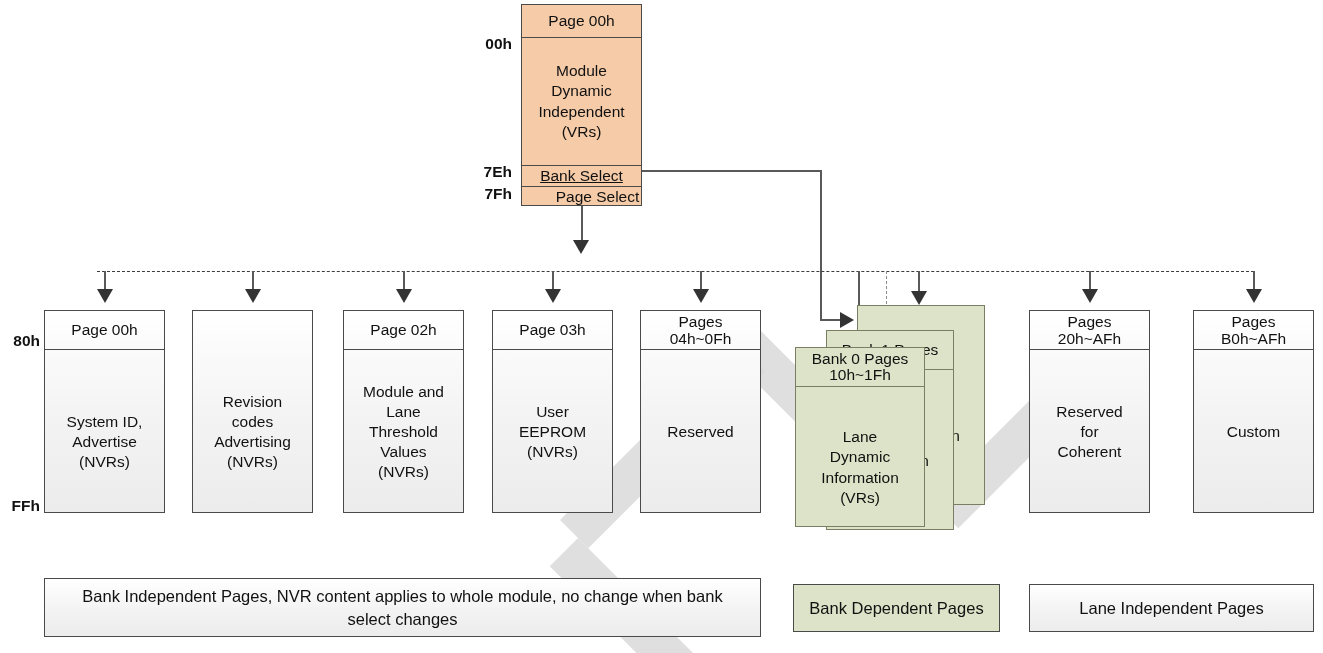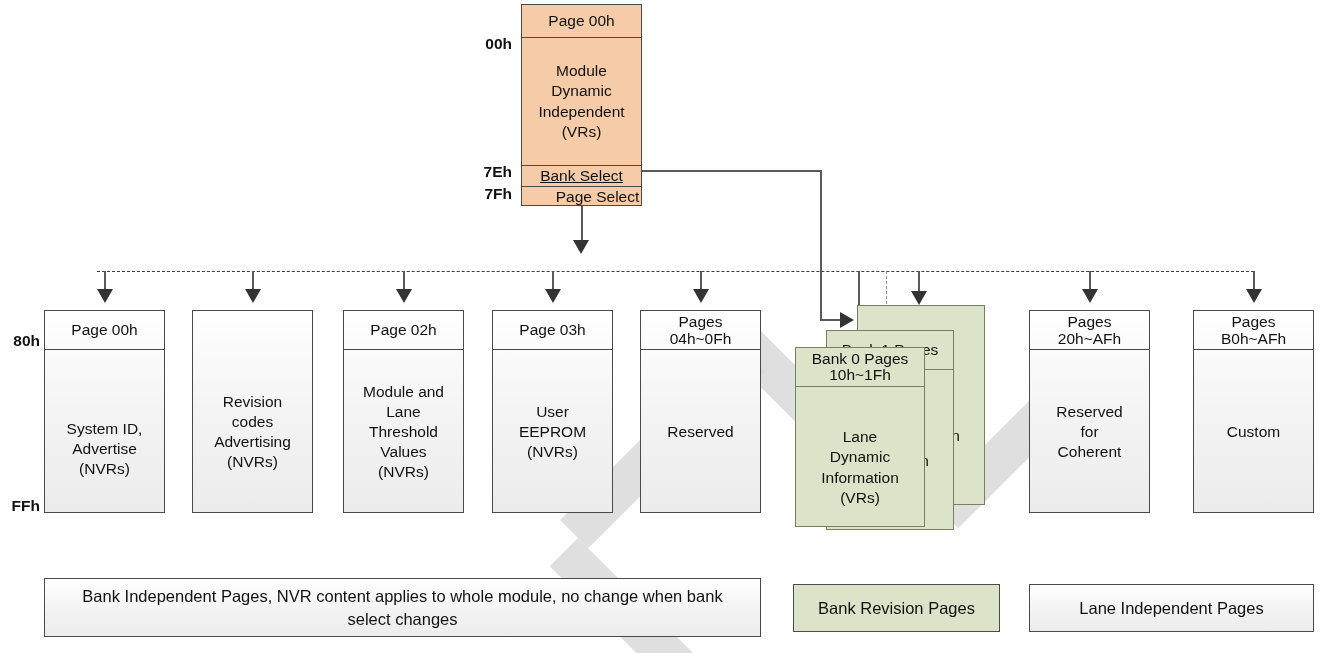--- a/index.html
+++ b/index.html
@@ -72,21 +72,21 @@
 
   <div class="dash-h" style="left:97px;top:271px;width:1157px;"></div>
 
   <div class="addr" style="left:0px;top:332px;width:40px;">80h</div>
   <div class="addr" style="left:0px;top:497px;width:40px;">FFh</div>
 
   <div class="ln lnv" style="left:104px;top:271px;height:22px;"></div>
   <div class="arrowdown" style="left:97px;top:289px;"></div>
   <div class="box grey" style="left:44px;top:310px;width:121px;height:203px;">
     <div class="hdr" style="height:39px;white-space:pre-line;">Page 00h</div>
-    <div class="bodytxt" style="top:56px;height:164px;white-space:pre-line;text-align:center;">System ID,
+    <div class="bodytxt" style="top:49px;height:164px;white-space:pre-line;text-align:center;">System ID,
 Advertise
 (NVRs)</div>
   </div>
 
   <div class="ln lnv" style="left:252px;top:271px;height:22px;"></div>
   <div class="arrowdown" style="left:245px;top:289px;"></div>
   <div class="box grey" style="left:192px;top:310px;width:121px;height:203px;">
     <div class="bodytxt" style="top:39px;height:164px;white-space:pre-line;">Revision
 codes
 Advertising
@@ -164,16 +164,16 @@
   <div class="box green" style="left:795px;top:347px;width:130px;height:180px;">
     <div class="hdr" style="height:39px;white-space:pre-line;border-bottom-color:#7a7f63;line-height:1.05;">Bank 0 Pages
 10h~1Fh</div>
     <div class="bodytxt" style="top:39px;height:161px;white-space:pre-line;">Lane
 Dynamic
 Information
 (VRs)</div>
   </div>
 
   <div class="legend grey" style="left:44px;top:578px;width:717px;height:59px;">Bank Independent Pages, NVR content applies to whole module, no change when bank select changes</div>
-  <div class="legend green" style="left:793px;top:584px;width:207px;height:48px;">Bank Revision Pages</div>
+  <div class="legend green" style="left:793px;top:584px;width:207px;height:48px;">Bank Dependent Pages</div>
   <div class="legend grey" style="left:1029px;top:584px;width:285px;height:48px;">Lane Independent Pages</div>
 
 </div>
 
 </body></html>

